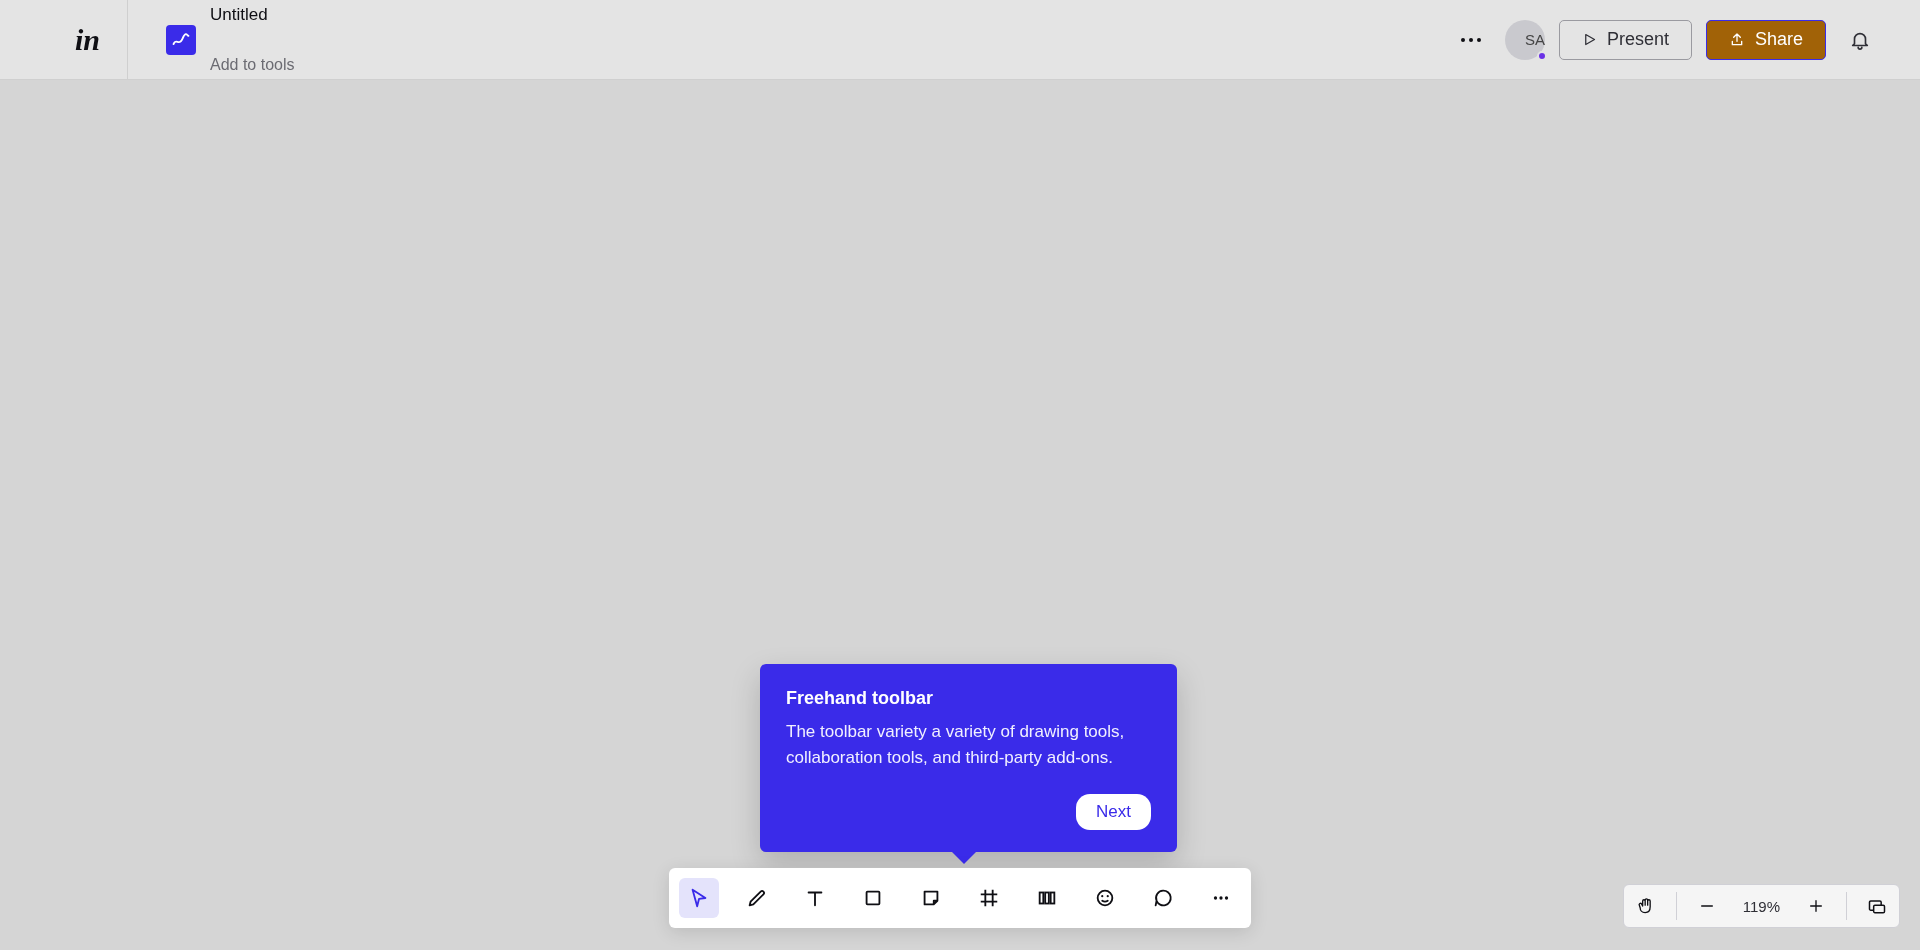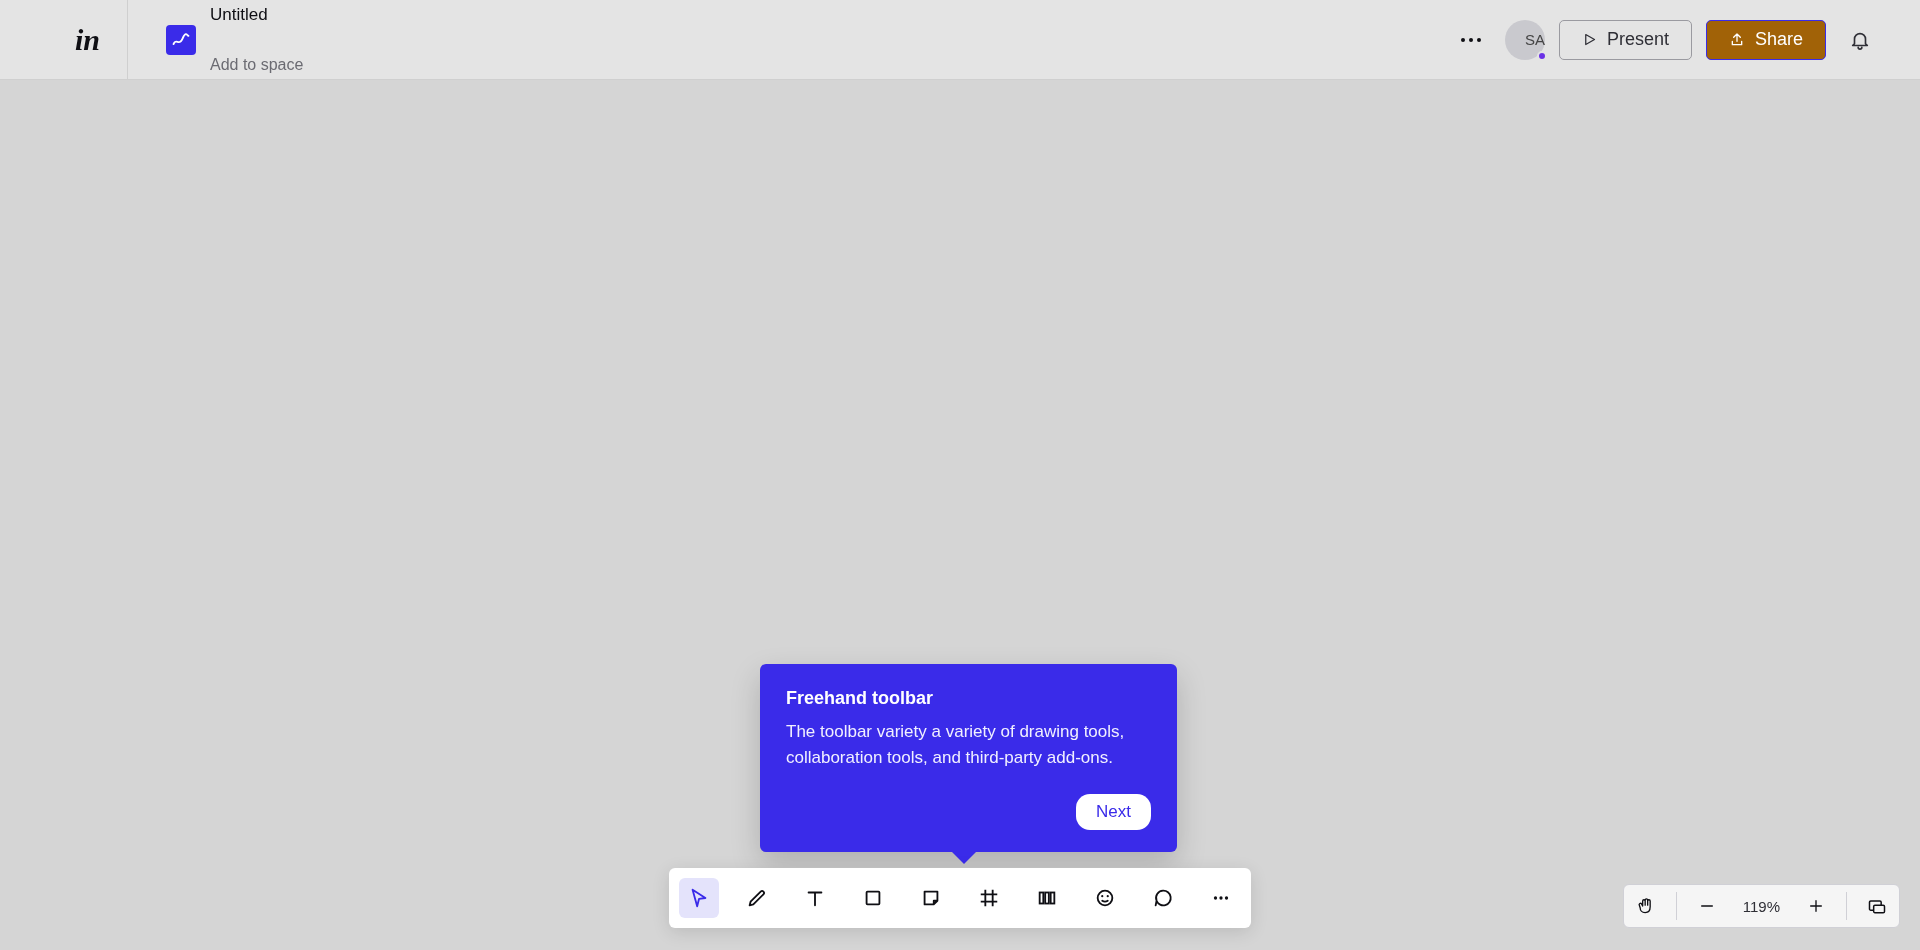--- a/index.html
+++ b/index.html
@@ -228,21 +228,21 @@
       <div class="logo-cell">
         <span class="logo-in">in</span>
       </div>
       <div class="doc-icon">
         <svg width="20" height="20" viewBox="0 0 24 24">
           <path d="M3 17 C 6 9, 10 20, 14 10 S 20 8, 21 7" stroke="#fff" stroke-width="2.2" fill="none" stroke-linecap="round"></path>
         </svg>
       </div>
       <div class="doc-titles">
         <div class="doc-title">Untitled</div>
-        <div class="doc-subtitle">Add to space</div>
+        <div class="doc-subtitle">Add to tools</div>
       </div>
     </div>
 
     <div class="header-right">
       <div class="icon-btn">
         <span class="dots">
             <span></span>
             <span></span>
             <span></span>
           </span>

